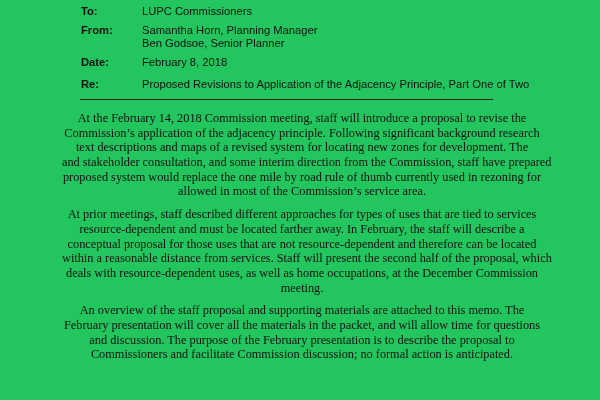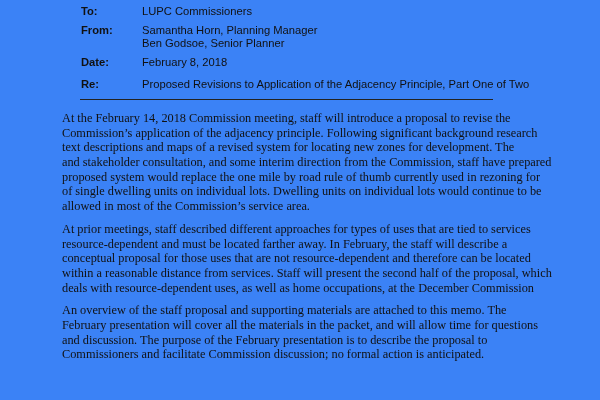--- a/index.html
+++ b/index.html
@@ -1,25 +1,25 @@
 <!DOCTYPE html>
 <html><head>
 <meta charset="utf-8">
 <style>
   html, body { margin: 0; padding: 0; background: #ffffff; }
   body { width: 600px; height: 400px; overflow: hidden; position: relative; color: #1a1a1a; }
-  .page { position: absolute; left: 0; top: 0; width: 600px; height: 400px; background: #3b82f6; }
+  .page { position: absolute; left: 0; top: 0; width: 600px; height: 400px; background: #22c55e; }
   .hdr-row { position: absolute; left: 81px; font-family: "Liberation Sans", sans-serif; font-size: 11.2px; color: #111; white-space: nowrap; }
   .hdr-label { position: absolute; left: 0; top: 0; font-weight: bold; width: 36px; }
   .hdr-value { position: absolute; left: 21px; top: 0; padding-left: 40px; }
   .hdr-value div { height: 13px; line-height: 13px; }
   .rule { position: absolute; left: 80px; top: 99px; width: 413px; height: 0; border-top: 1.2px solid #222; }
   .body-text { position: absolute; left: 62px; top: 111px; width: 480px; font-family: "Liberation Serif", serif; font-size: 12.3px; color: #111; }
   .para { margin: 0 0 8px 0; }
-  .line { height: 14.7px; line-height: 14.7px; white-space: nowrap; }
+  .line { height: 14.7px; line-height: 14.7px; white-space: nowrap; text-align: center; }
 </style>
 </head>
 <body>
 
 <div class="page">
 
   <div class="hdr-row" style="top:5px;">
     <span class="hdr-label">To:</span>
     <div class="hdr-value">
       <div>LUPC Commissioners</div>
@@ -50,29 +50,29 @@
 
   <div class="rule"></div>
 
   <div class="body-text">
     <div class="para">
       <div class="line">At the February 14, 2018 Commission meeting, staff will introduce a proposal to revise the</div>
       <div class="line">Commission’s application of the adjacency principle.  Following significant background research</div>
       <div class="line">text descriptions and maps of a revised system for locating new zones for development.  The</div>
       <div class="line">and stakeholder consultation, and some interim direction from the Commission, staff have prepared</div>
       <div class="line">proposed system would replace the one mile by road rule of thumb currently used in rezoning for</div>
-      <div class="line">of single dwelling units on individual lots.   Dwelling units on individual lots would continue to be</div>
       <div class="line">allowed in most of the Commission’s service area.</div>
     </div>
     <div class="para">
       <div class="line">At prior meetings, staff described different approaches for types of uses that are tied to services</div>
       <div class="line">resource-dependent and must be located farther away.  In February, the staff will describe a</div>
       <div class="line">conceptual proposal for those uses that are not resource-dependent and therefore can be located</div>
       <div class="line">within a reasonable distance from services.  Staff will present the second half of the proposal, which</div>
       <div class="line">deals with resource-dependent uses, as well as home occupations, at the December Commission</div>
+      <div class="line">meeting.</div>
     </div>
     <div class="para">
       <div class="line">An overview of the staff proposal and supporting materials are attached to this memo.  The</div>
       <div class="line">February presentation will cover all the materials in the packet, and will allow time for questions</div>
       <div class="line">and discussion.  The purpose of the February presentation is to describe the proposal to</div>
       <div class="line">Commissioners and facilitate Commission discussion; no formal action is anticipated.</div>
     </div>
 
   </div>
 

